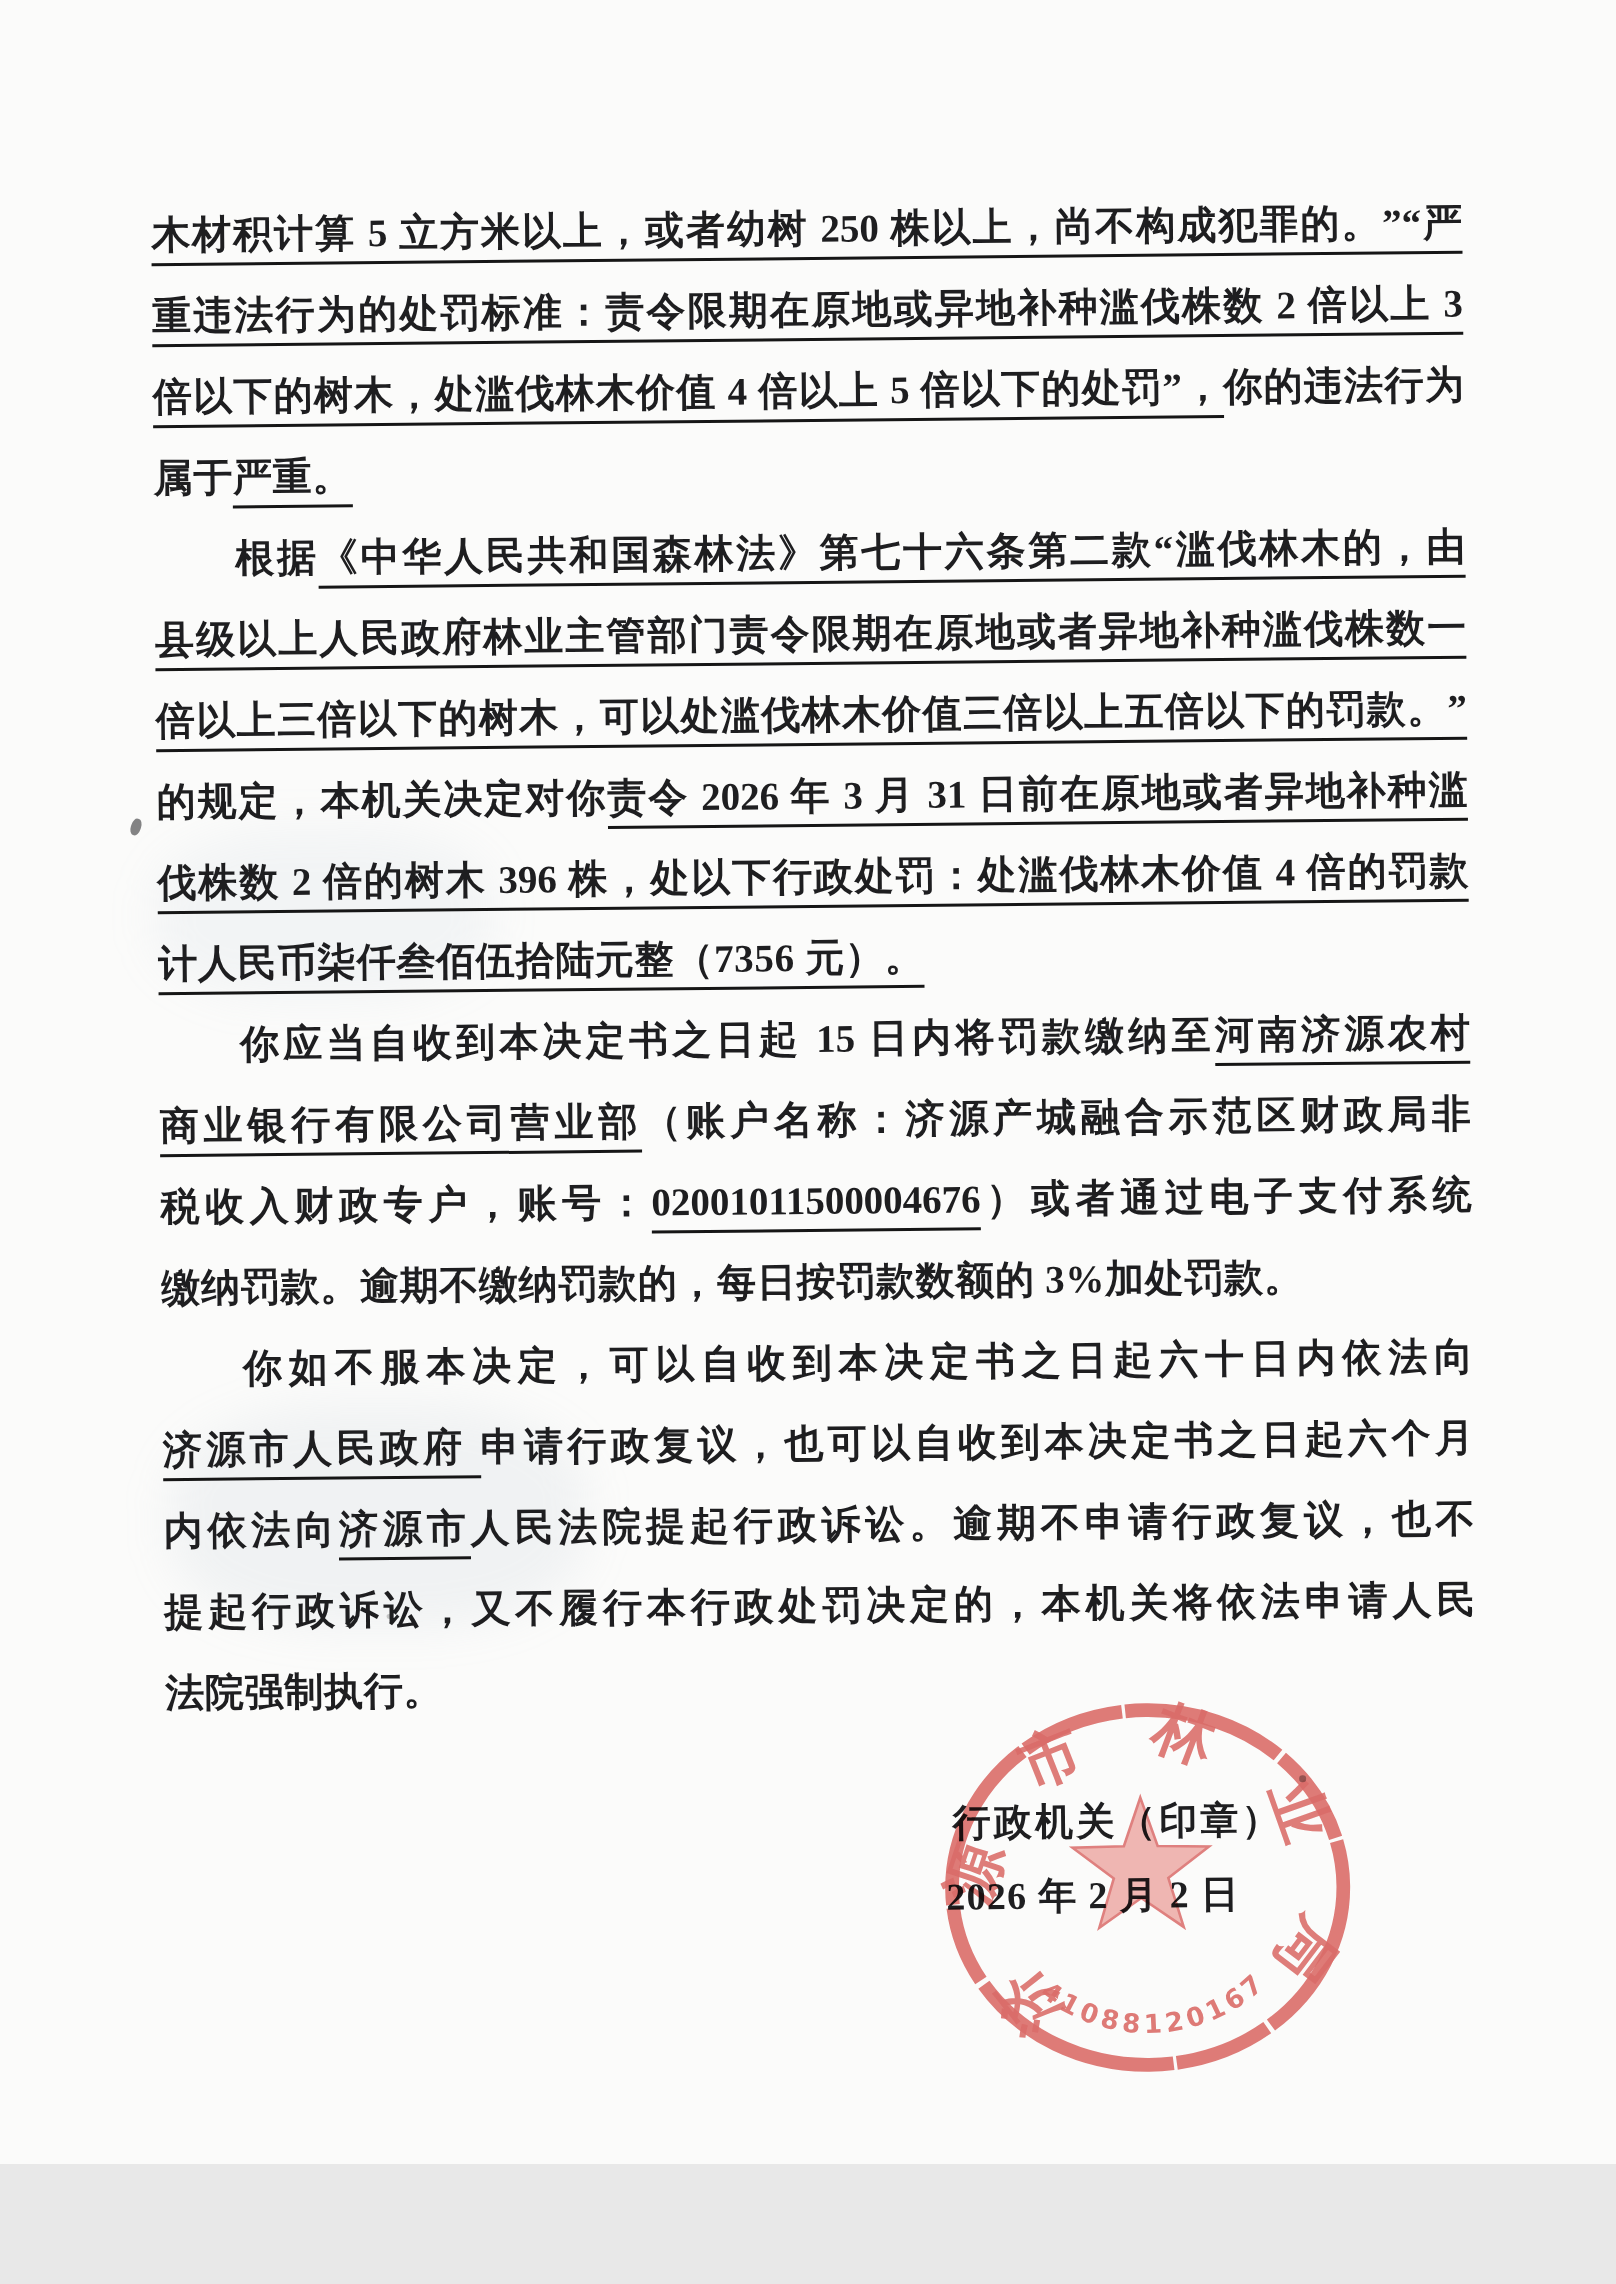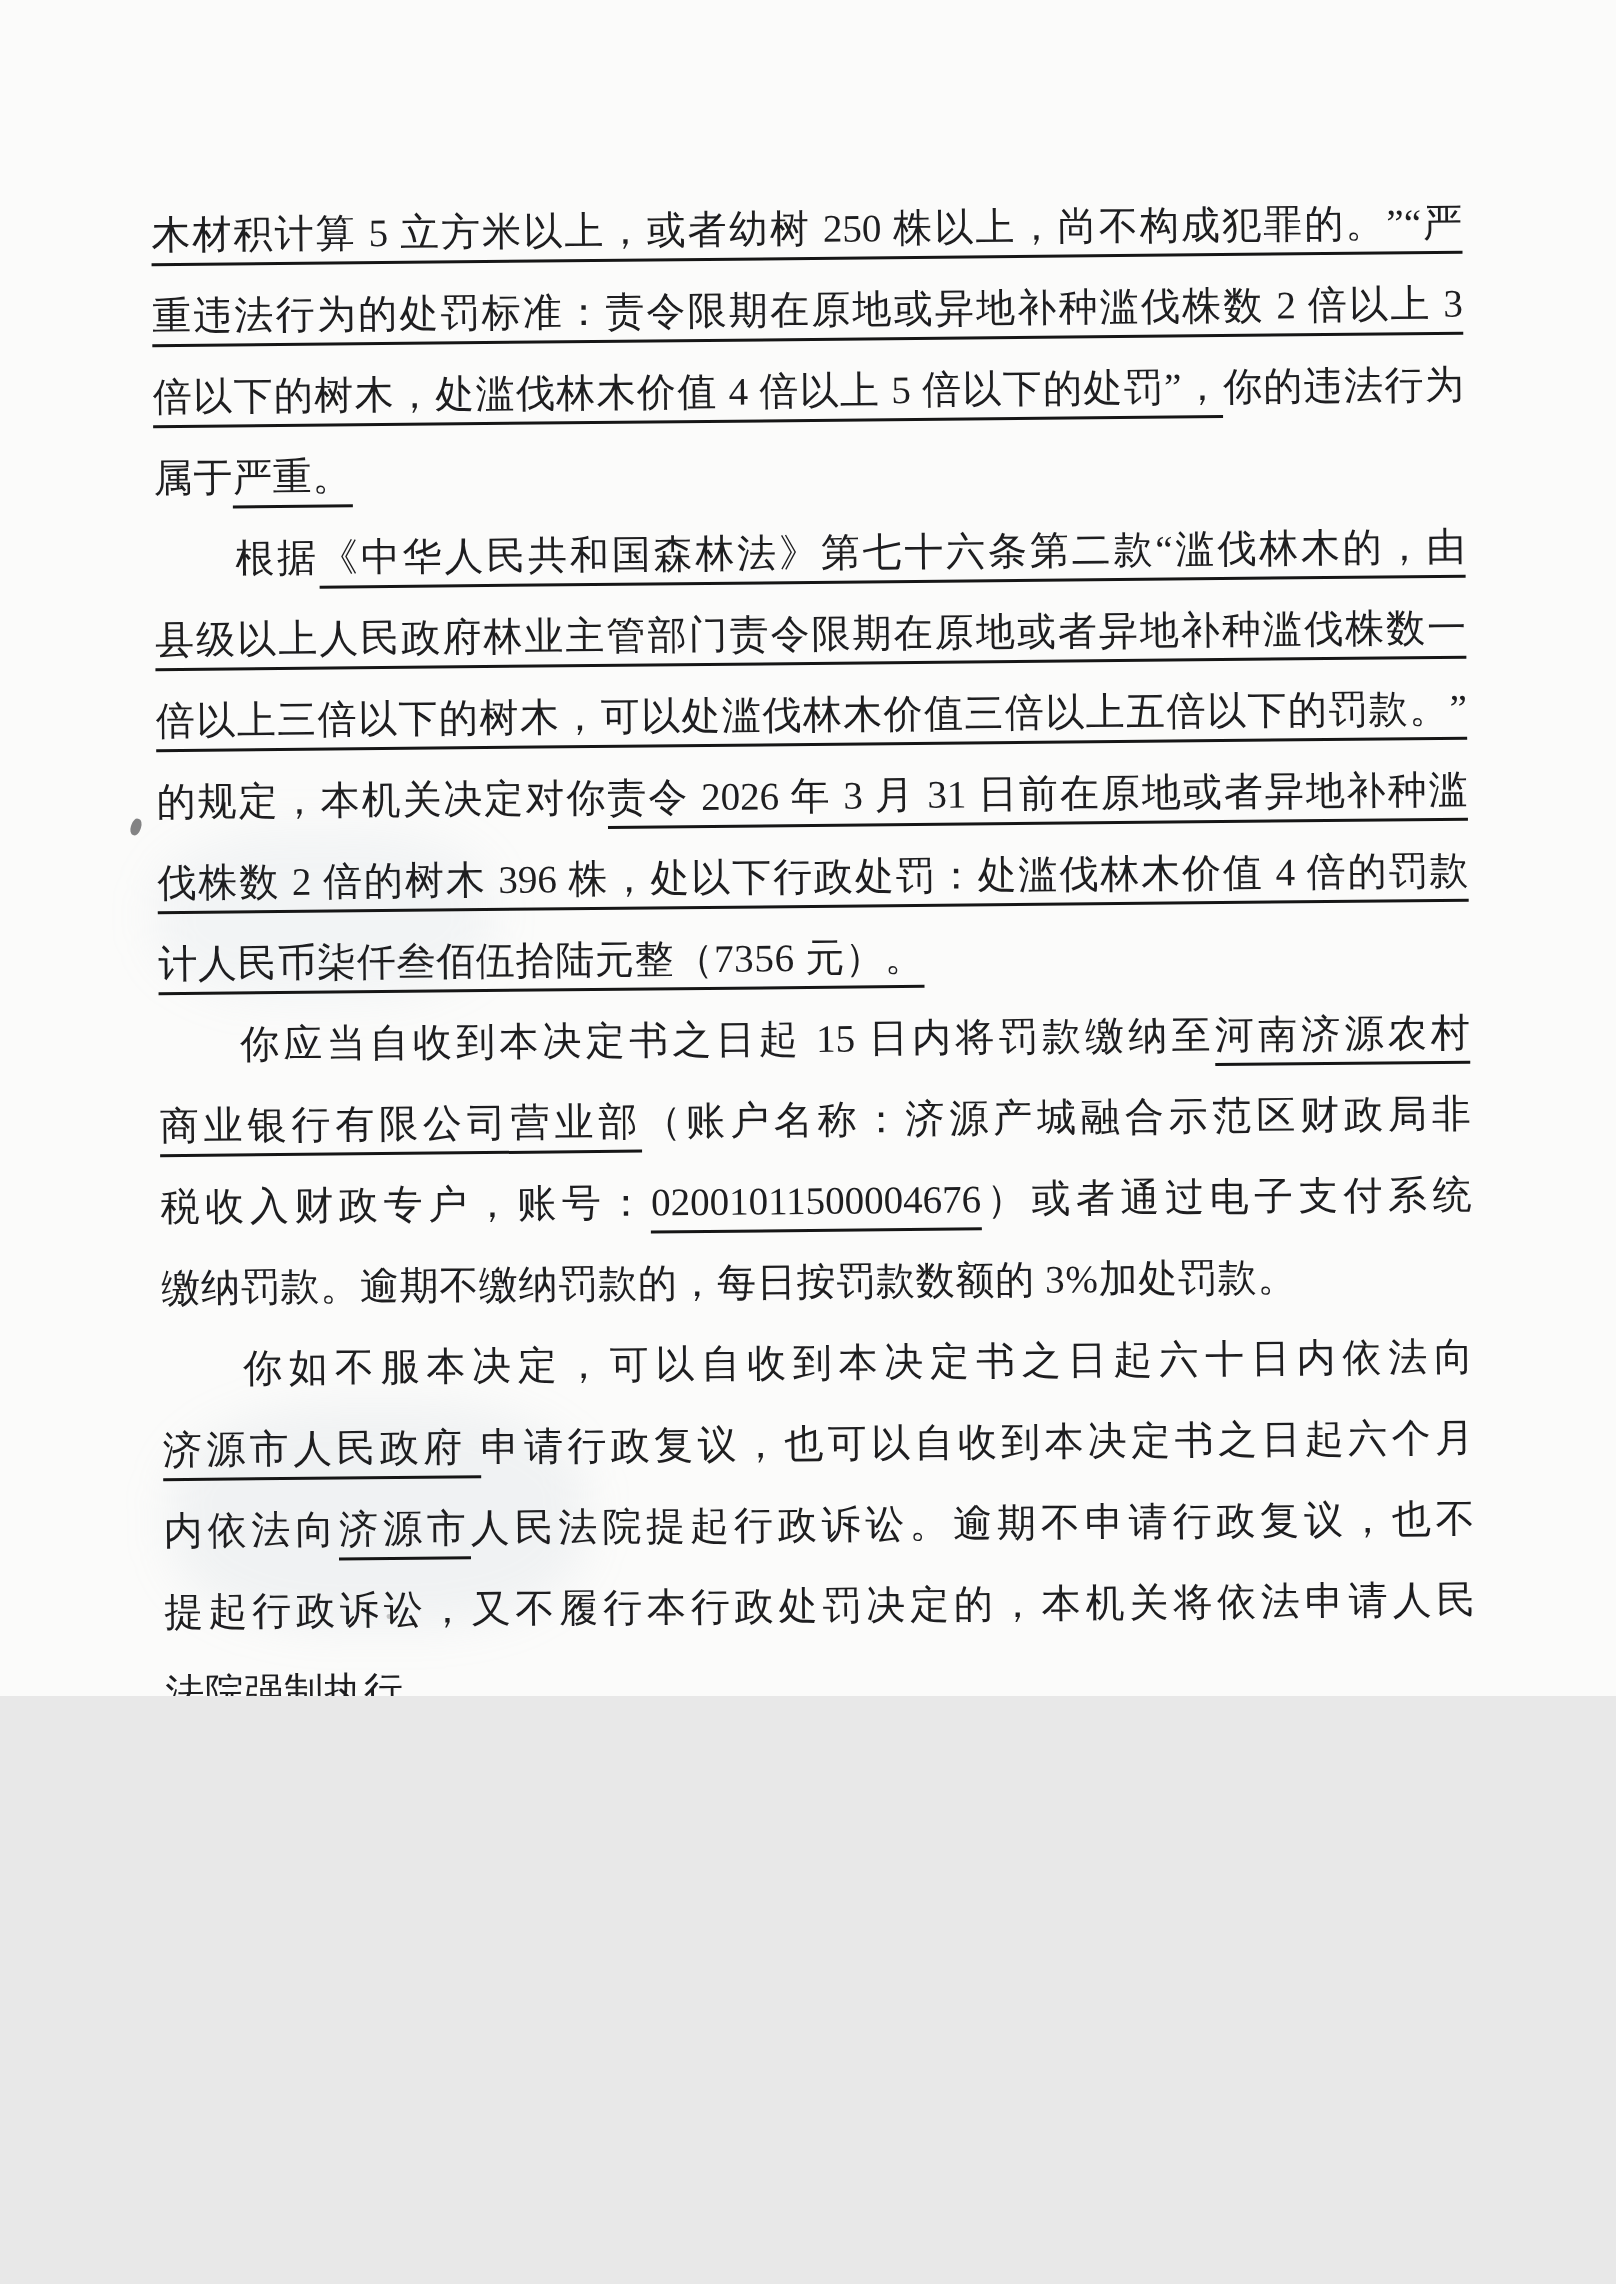--- a/index.html
+++ b/index.html
@@ -1,22 +1,23 @@
 <!DOCTYPE html>
 <html style="font-size:10.4px"><head>
 <meta charset="utf-8">
 <style>
   html,body{margin:0;padding:0;background:#e8e8e8;}
   .page{
     position:relative;
-    width:1617px;height:1696px;
+    width:1617px;height:2164px;
     background:var(--paper,#fbfbfa);
     overflow:hidden;
     font-family:"Liberation Serif","DejaVu Serif",serif;
     color:var(--ink,#1e1e20);
+    font-weight:bold;
   }
   .tilt{
     position:absolute;inset:0;
     transform:rotate(-0.55deg);
     transform-origin:808px 1141px;
   }
   .doc-body{
     position:absolute;left:160px;top:188px;width:1311px;
   }
   .line{

